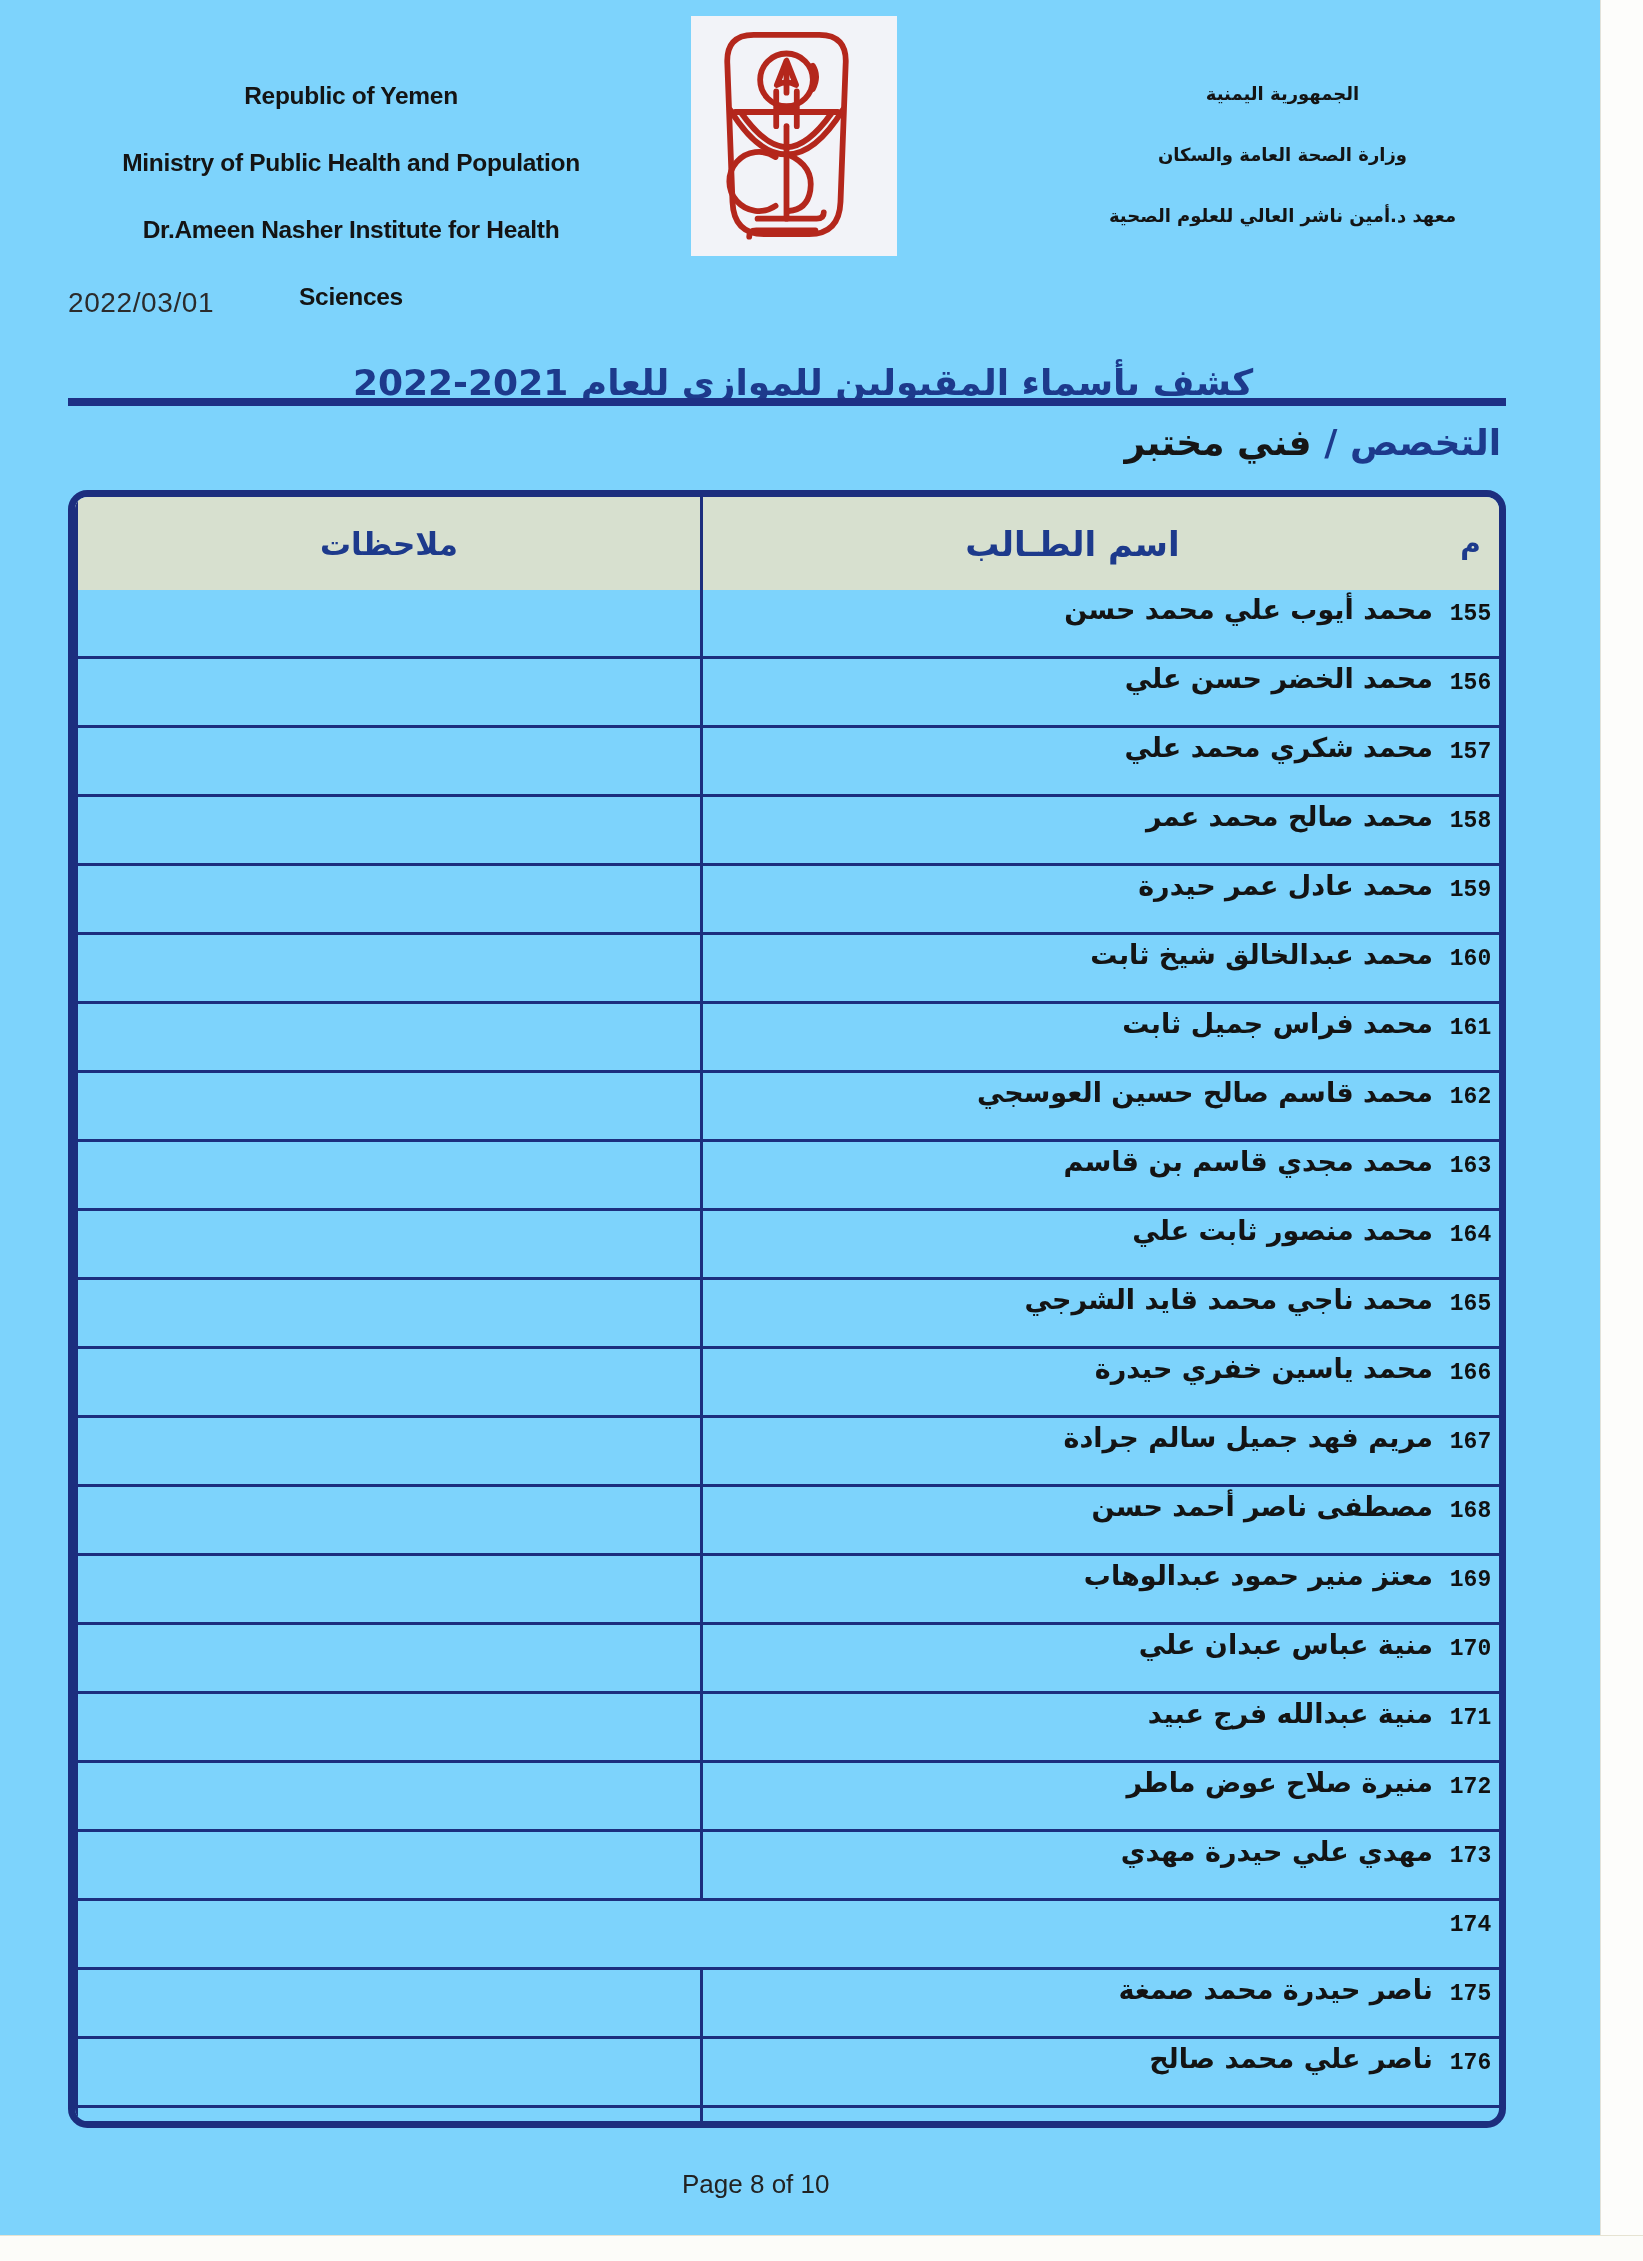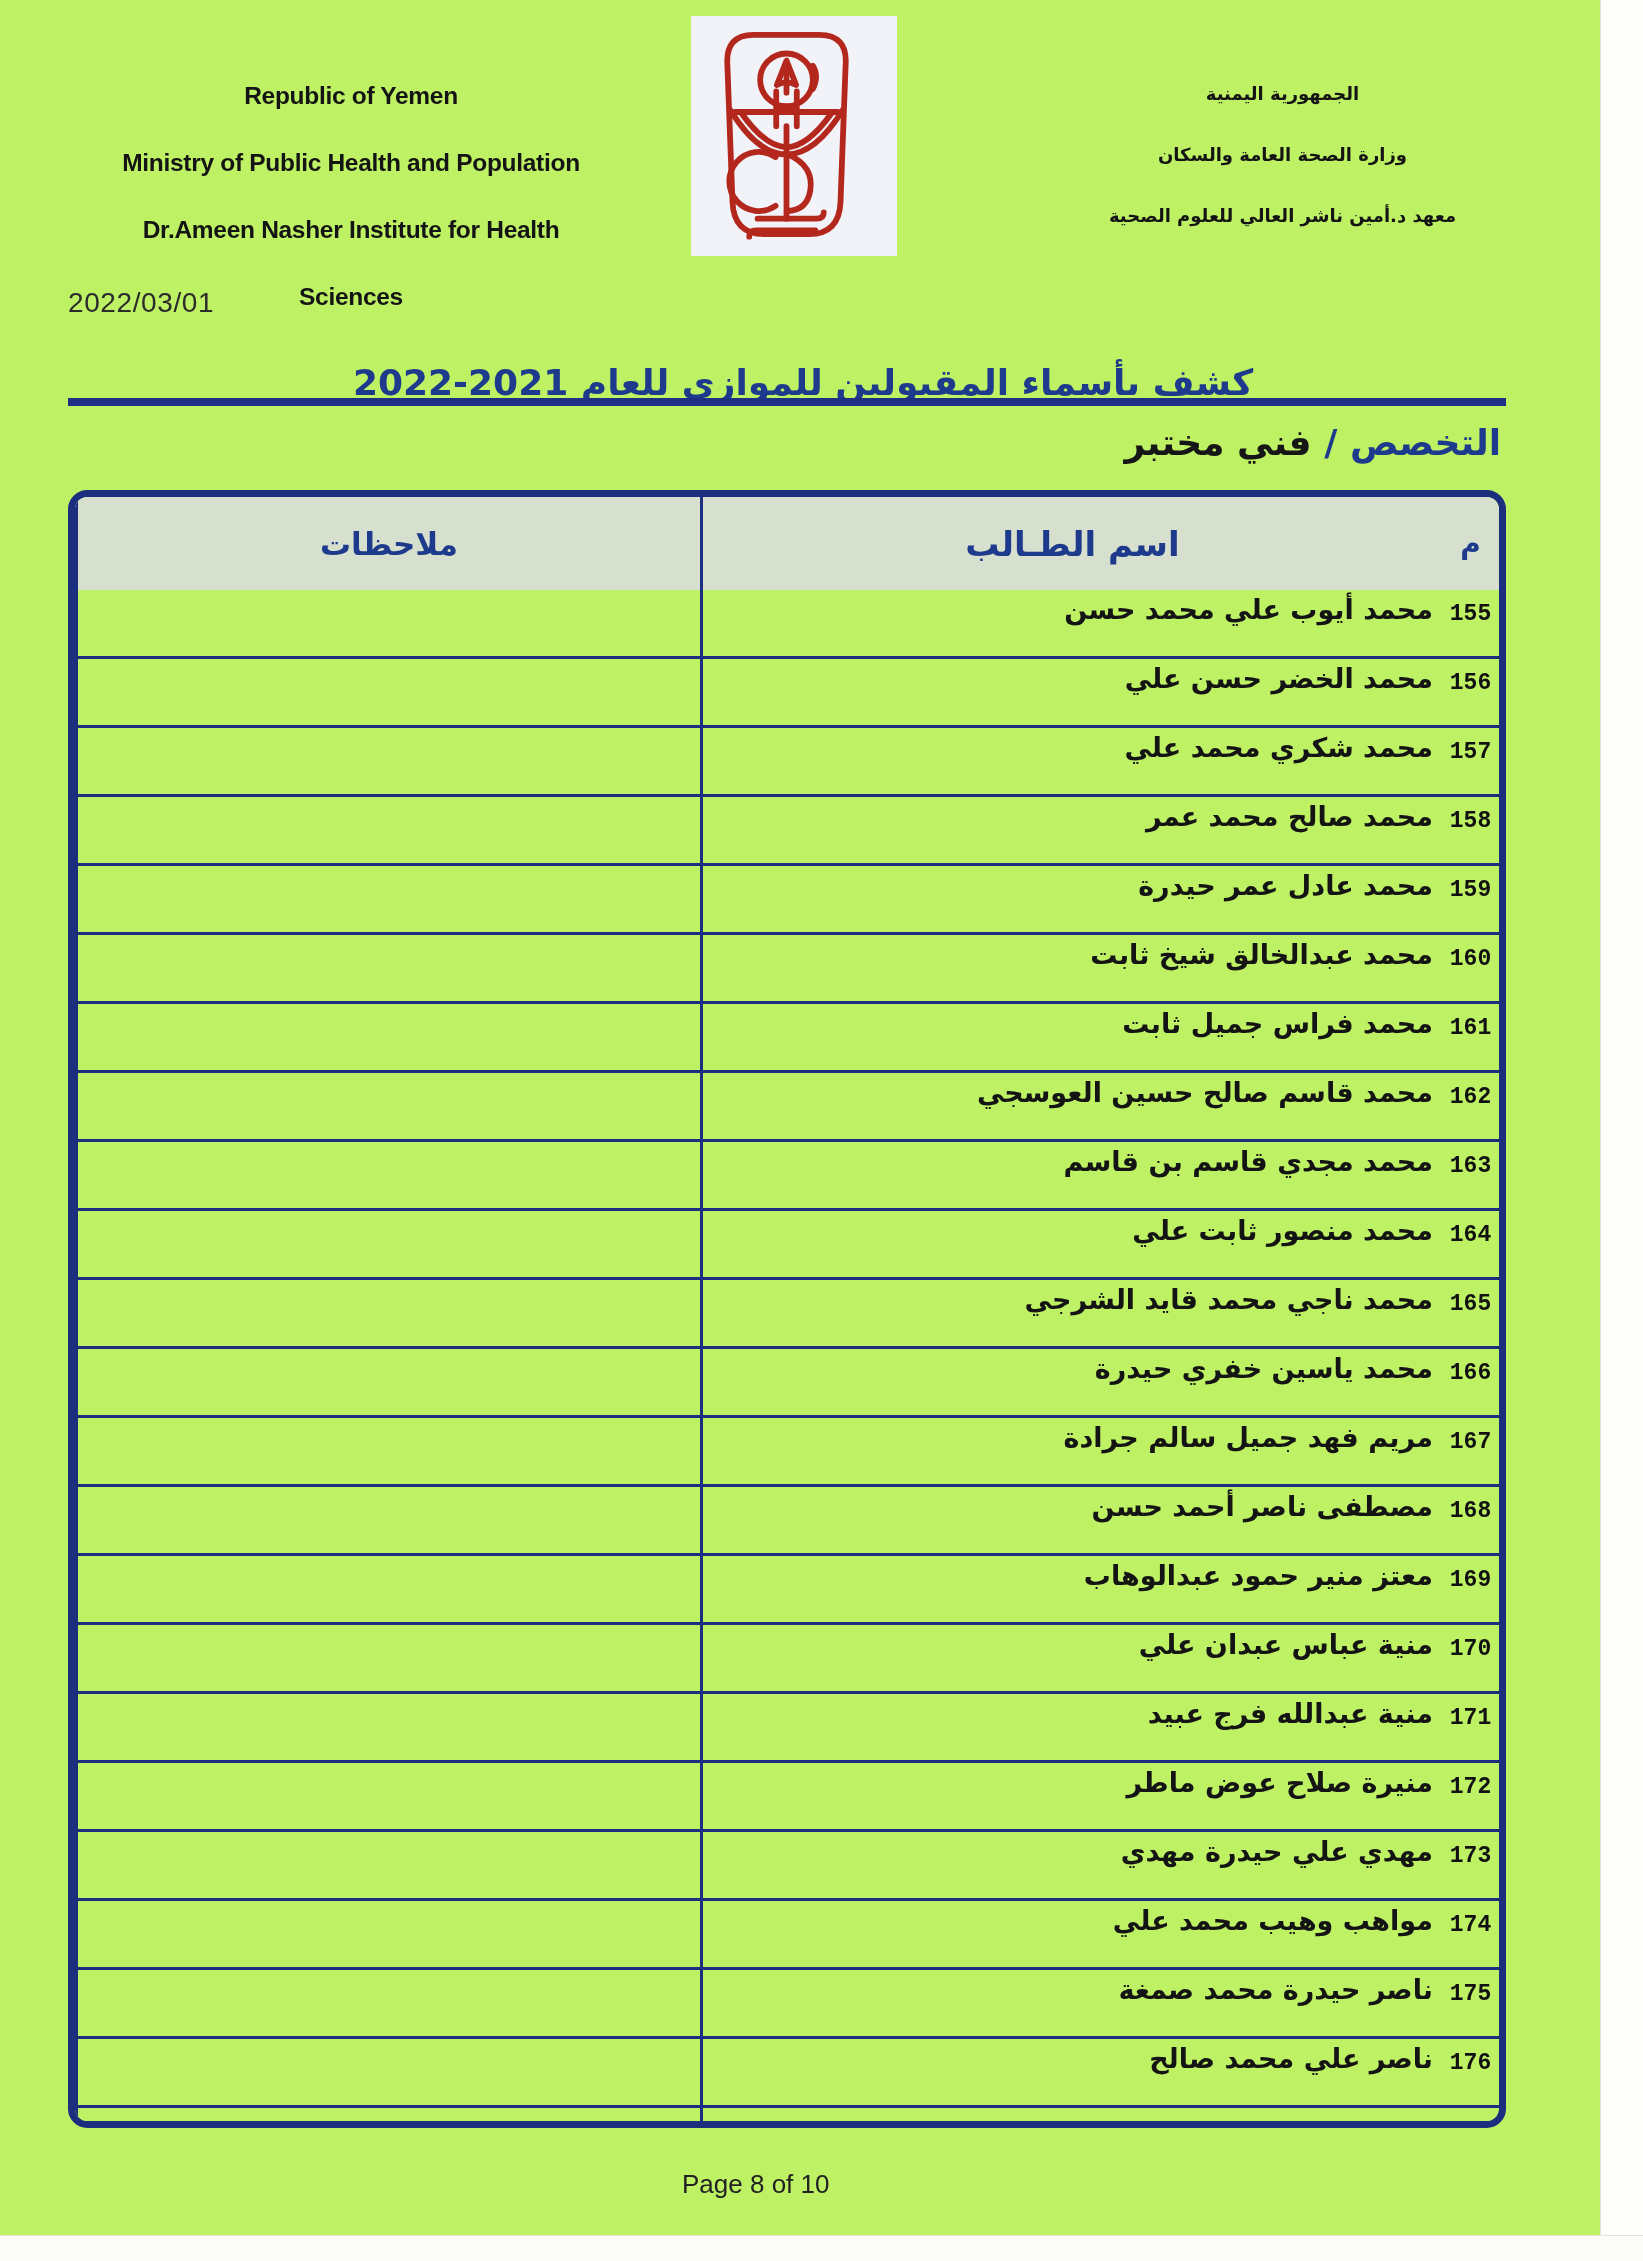--- a/index.html
+++ b/index.html
@@ -2,21 +2,21 @@
 <html style="font-size:10.3px"><head>
 <meta charset="utf-8">
 <style>
   html,body{margin:0;padding:0;}
   body{
     width:1643px;height:2261px;position:relative;background:#ffffff;
     font-family:"Liberation Sans",sans-serif;
   }
   .page{
     position:absolute;left:0;top:0;width:1643px;height:2261px;
-    background:#bef264;overflow:hidden;
+    background:#7dd3fc;overflow:hidden;
   }
   .scan-edge-right{
     position:absolute;top:0;left:1600px;width:43px;height:2261px;
     background:#fdfdfb;border-left:1.3px solid #e2e2da;
   }
   .scan-edge-bottom{
     position:absolute;left:0;top:2235px;width:1643px;height:26.4px;
     background:#fcfcf9;border-top:1.3px solid #e6e3d2;
   }
   
@@ -399,23 +399,20 @@
     </div>
     <div class="cell-notes">
       <span></span>
     </div>
   </div>
 
   <div class="trow">
     <div class="cell-num">
       <span class="row-number">174</span>
     </div>
-    <div class="cell-name">
-      <span class="row-name">مواهب وهيب محمد علي</span>
-    </div>
     <div class="cell-notes">
       <span></span>
     </div>
   </div>
 
   <div class="trow">
     <div class="cell-num">
       <span class="row-number">175</span>
     </div>
     <div class="cell-name">

